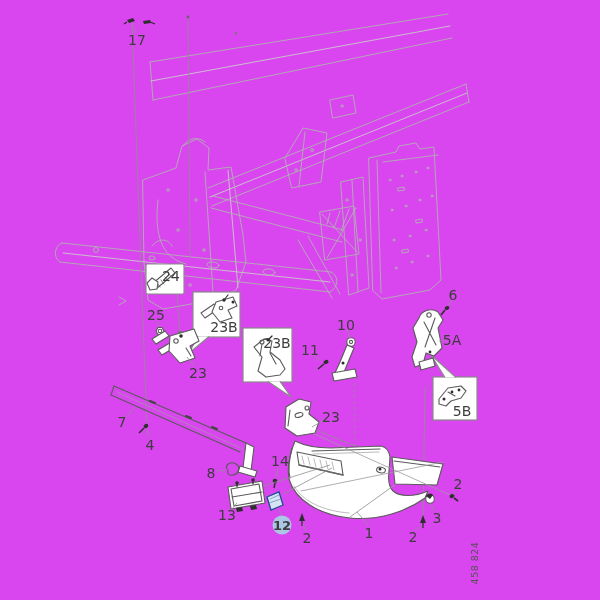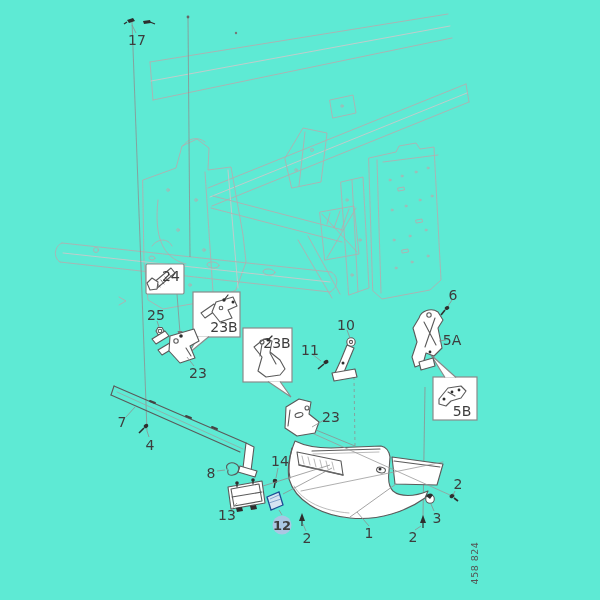--- a/index.html
+++ b/index.html
@@ -1,16 +1,16 @@
 <!DOCTYPE html>
 <html><head>
 <meta charset="utf-8">
 <style>
   html,body{margin:0;padding:0;background:#fff;}
-  .stage{width:600px;height:600px;position:relative;background:#5eead4;overflow:hidden;}
+  .stage{width:600px;height:600px;position:relative;background:#d946ef;overflow:hidden;}
   svg{display:block;}
   text{font-family:"DejaVu Sans","Liberation Sans",sans-serif;fill:#3d3d3d;font-size:14px;}
   .badge-text{font-weight:bold;font-size:13px;}
   .wm{font-size:9.5px;letter-spacing:0.5px;fill:#555;}
   .frame{stroke:#b0b0b0;fill:none;stroke-width:0.9;stroke-linejoin:round;stroke-linecap:round;}
   .part{stroke:#5a5a5a;fill:#fff;stroke-width:1.1;stroke-linejoin:round;stroke-linecap:round;}
   .thin{stroke:#8f8f8f;fill:none;stroke-width:0.8;}
   .box{stroke:#8a8a8a;fill:#fff;stroke-width:1.2;}
   .dark{fill:#2e2e2e;stroke:none;}
   .hatch{stroke:#8a8a8a;stroke-width:0.6;fill:none;}

